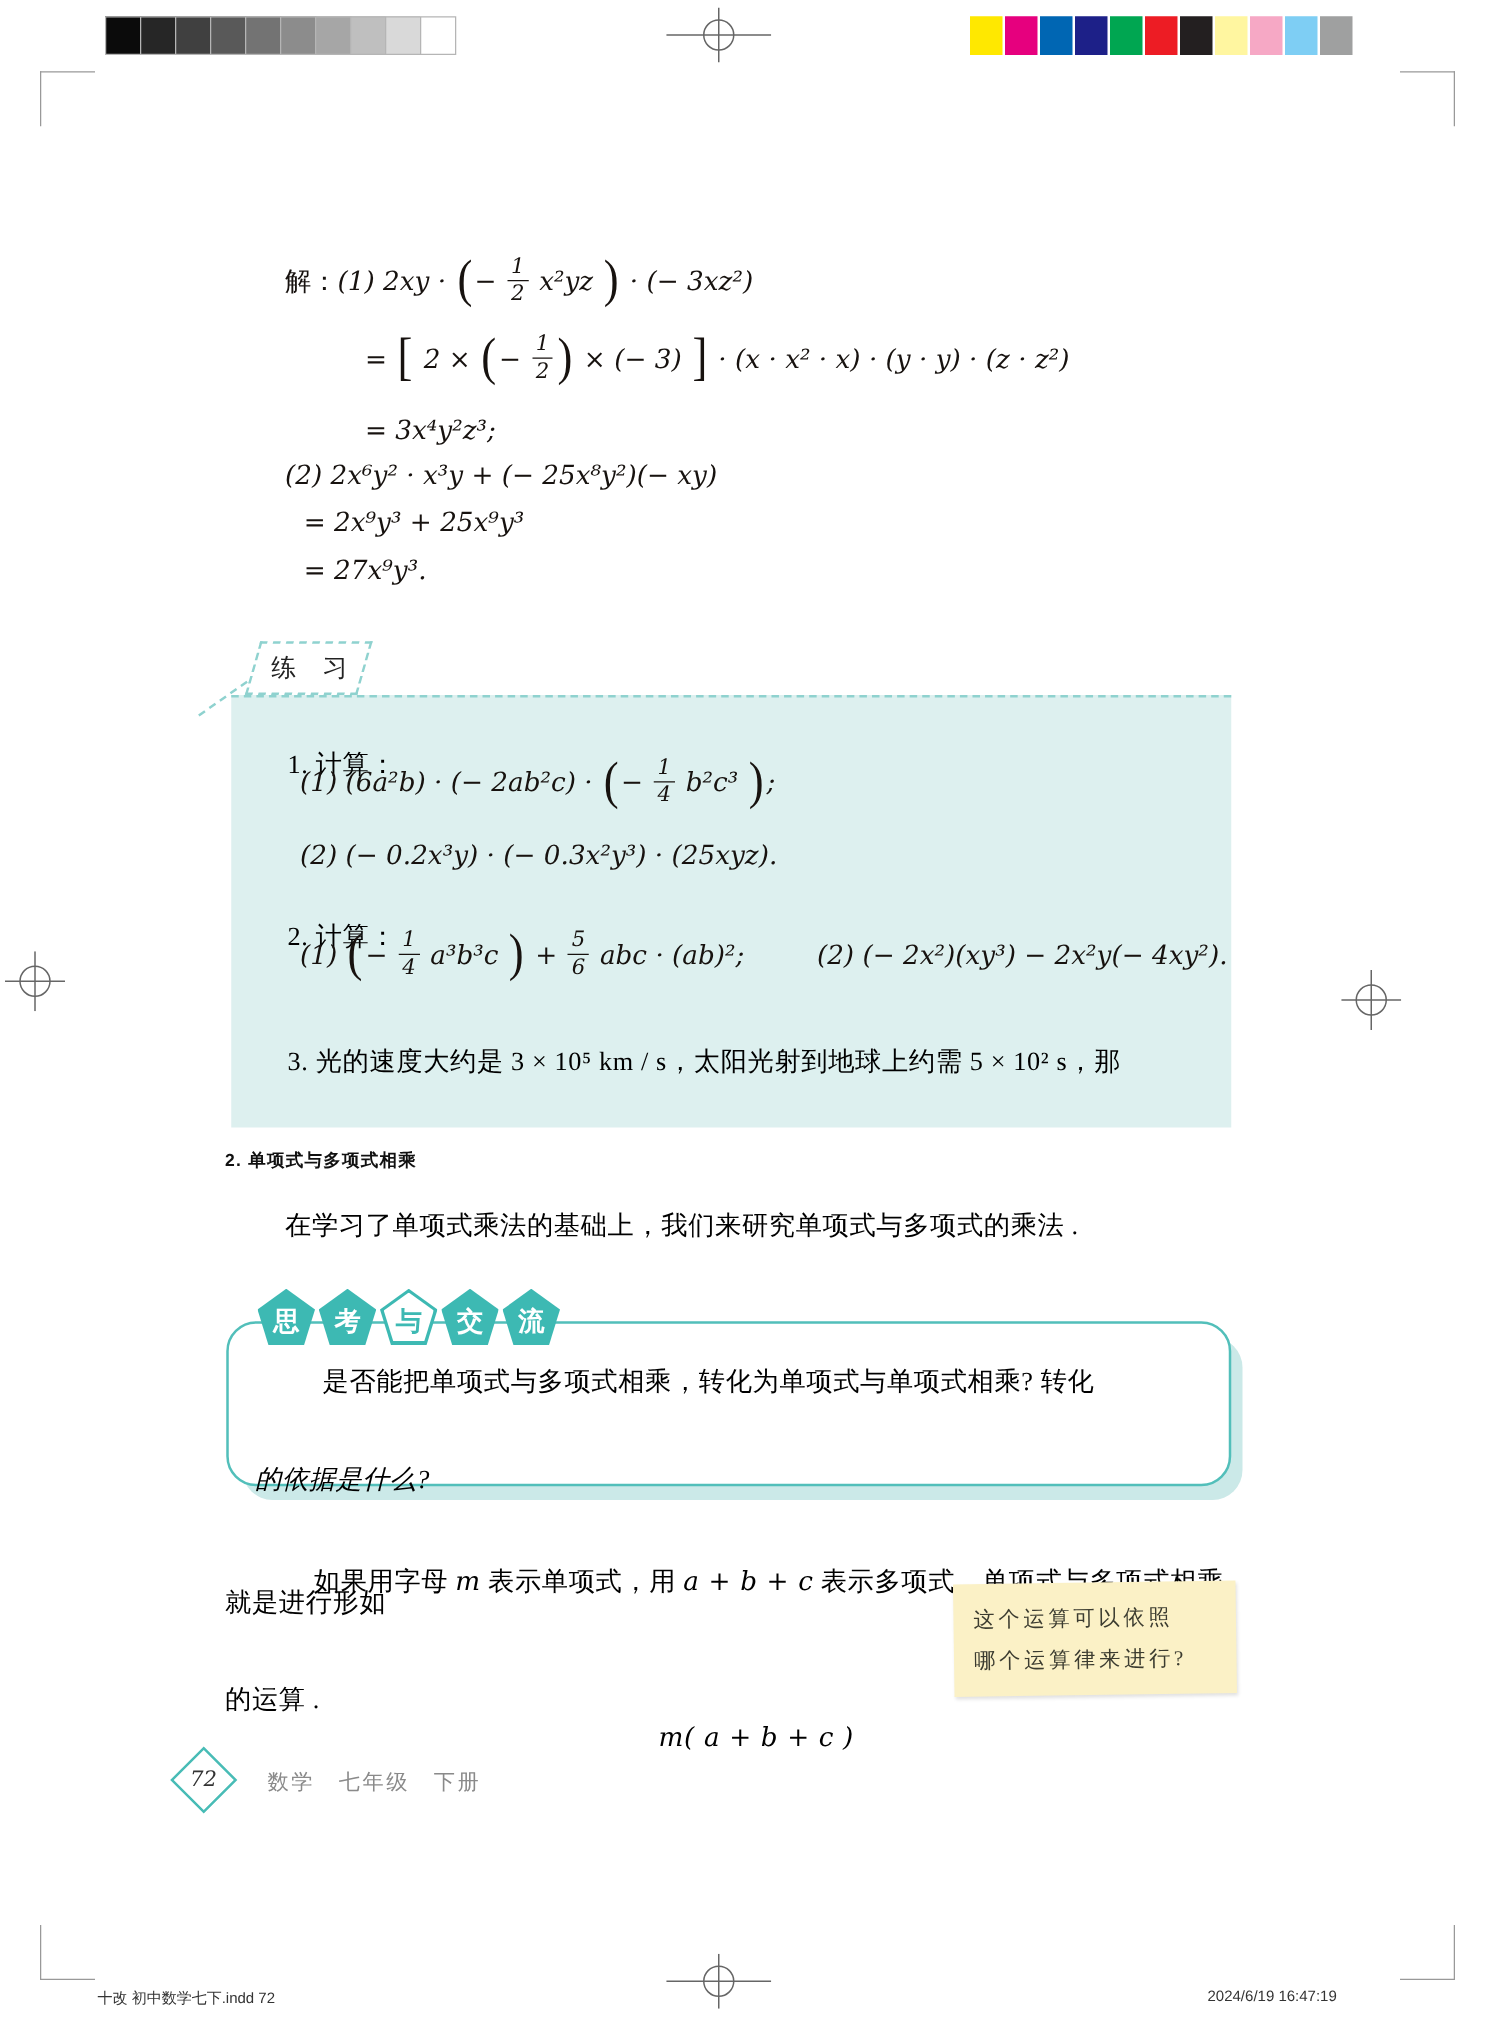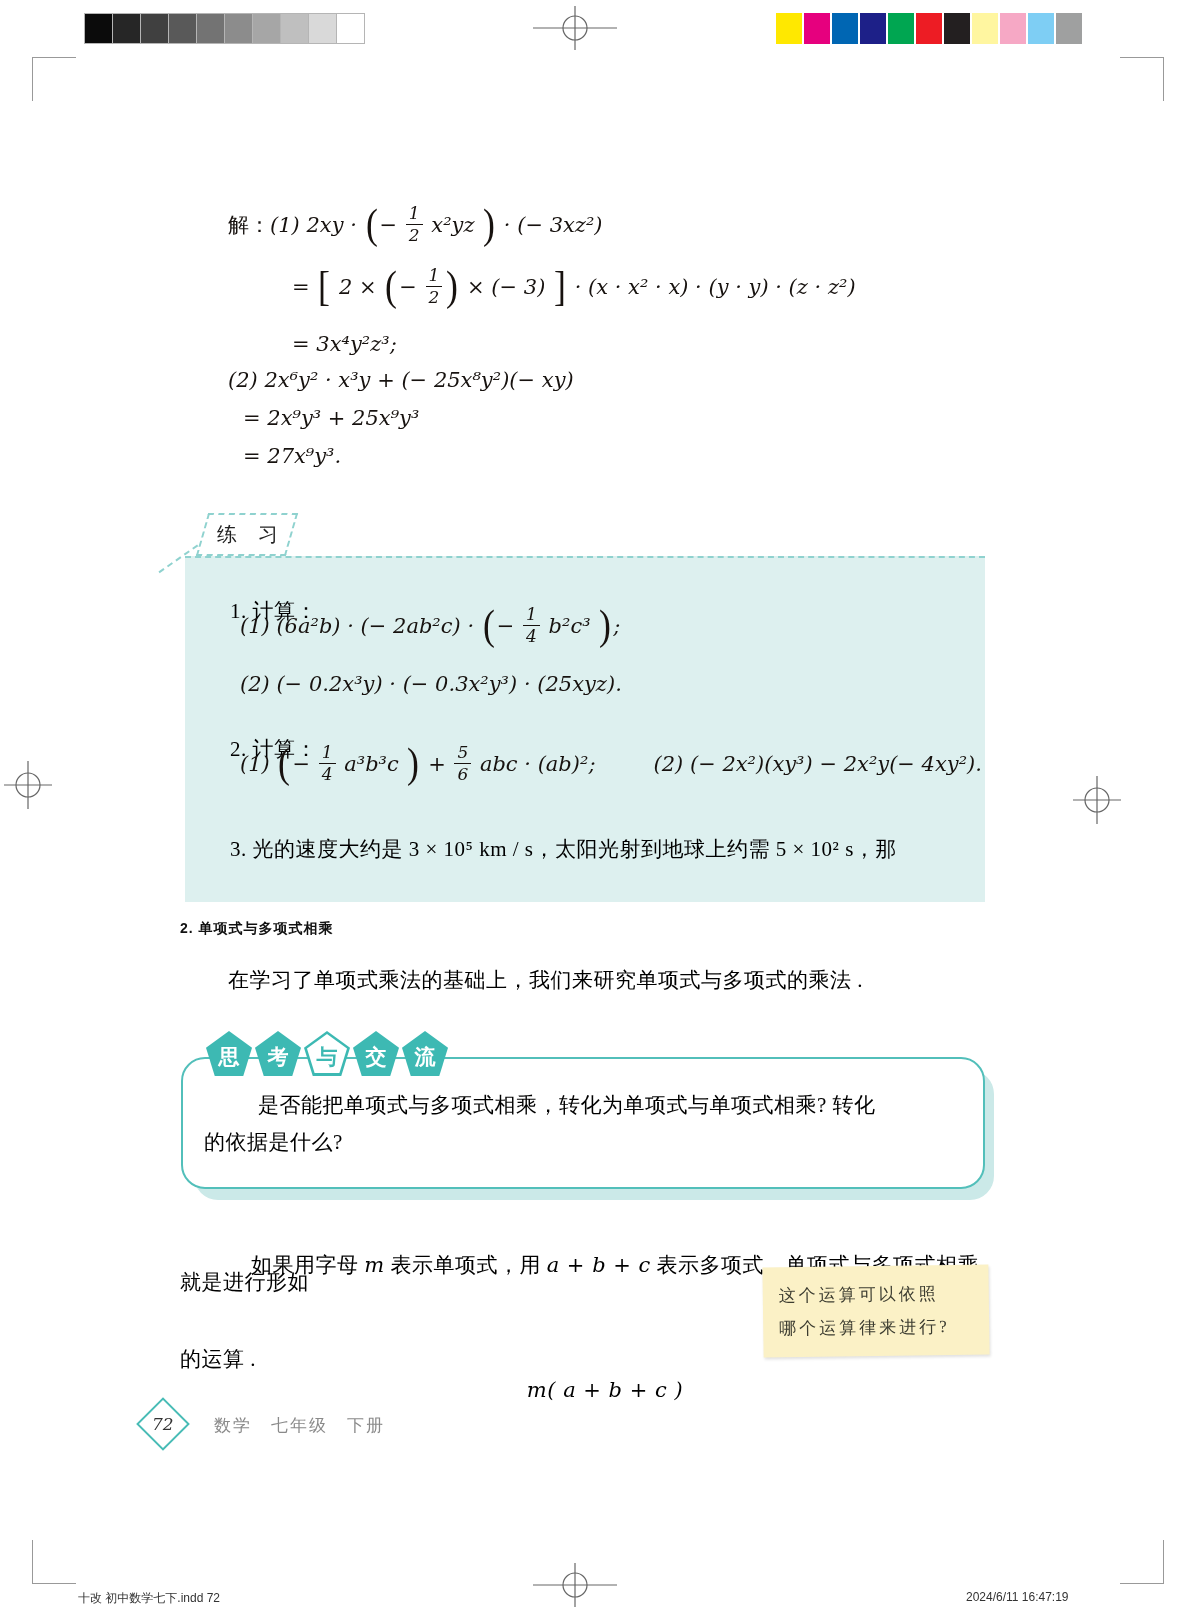--- a/index.html
+++ b/index.html
@@ -206,35 +206,35 @@
       </div>
     <div class="badge">
         <span class="shape"></span>
         <span class="lbl">流</span>
       </div>
   </div>
 
   <div class="abs think-shadow" style="left:194px; top:1070px; width:800px; height:130px;"></div>
   <div class="abs think-box" style="left:181px; top:1057px; width:804px; height:132px;"></div>
   <div class="cjk-line think-text" style="left:258px; top:1091px;">是否能把单项式与多项式相乘，转化为单项式与单项式相乘? 转化</div>
-  <div class="cjk-line think-text" style="left:204px; top:1128px;">的依据是什么?</div>
+  <div class="cjk-line think-text" style="left:204px; top:1169px;font-style:italic;">的依据是什么?</div>
 
   <div class="cjk-line" style="left:228px; top:1226px;">
     <span>如果用字母 </span><span class="it">m</span><span> 表示单项式，用 </span><span class="it">a + b + c</span><span> 表示多项式，单项式与多项式相乘</span>
   </div>
   <div class="cjk-line" style="left:180px; top:1268px;">就是进行形如</div>
   <div class="cjk-line it" style="left:455px; top:1378px; width:300px; text-align:center;">m( a + b + c )</div>
   <div class="cjk-line" style="left:180px; top:1345px;">的运算 .</div>
 
   <div class="abs note" style="left:763px; top:1266px; width:226px;">
     <div>这个运算可以依照</div>
     <div>哪个运算律来进行?</div>
   </div>
 
   <div class="abs diamond" style="left:144px; top:1405px;">
     <span class="lbl">72</span>
   </div>
   <div class="abs caption" style="left:214px; top:1414px;">数学　七年级　下册</div>
 
   <div class="abs imprint" style="left:78px; top:1590px;">十改 初中数学七下.indd   72</div>
-  <div class="abs imprint" style="left:966px; top:1590px;">2024/6/11   16:47:19</div>
+  <div class="abs imprint" style="left:966px; top:1590px;">2024/6/19   16:47:19</div>
 
 </div>
 
 </body></html>

